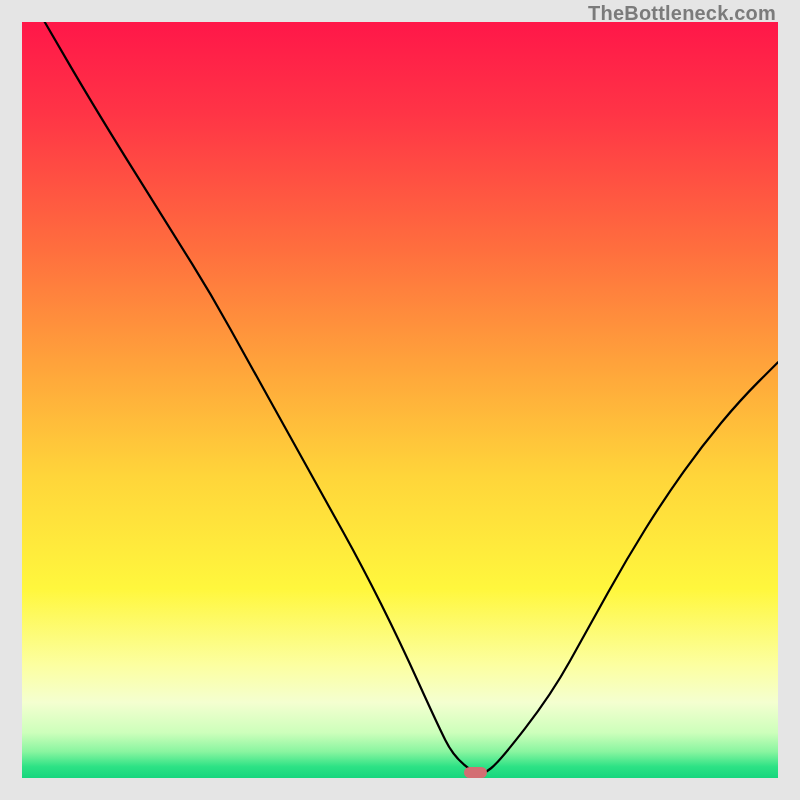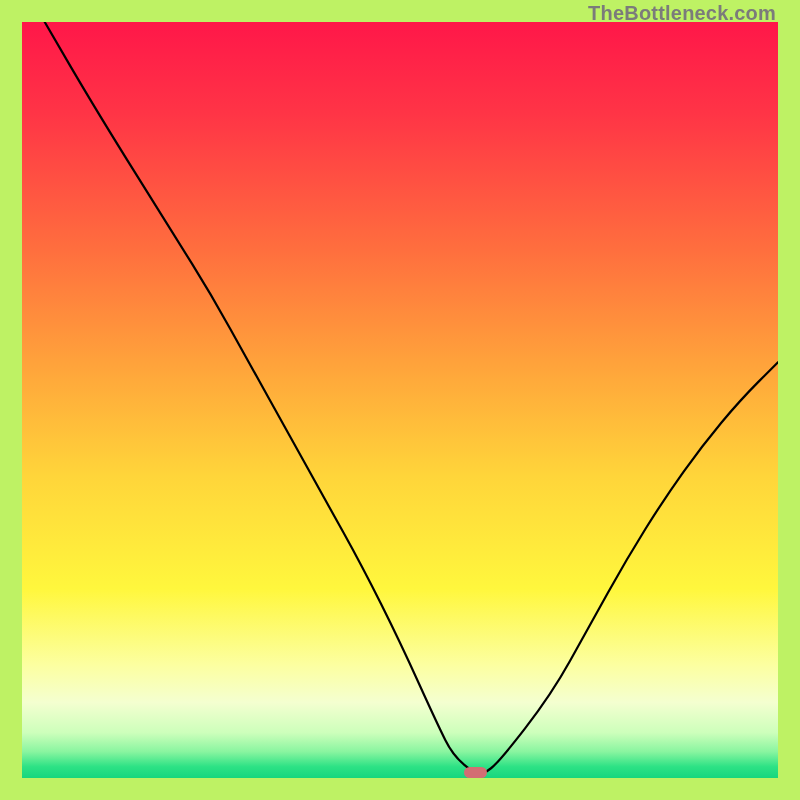--- a/index.html
+++ b/index.html
@@ -9,21 +9,21 @@
     height: 800px;
     background: #000;
     overflow: hidden;
   }
   .frame {
     position: absolute;
     left: 0;
     top: 0;
     width: 800px;
     height: 800px;
-    background: #bef264;
+    background: #e5e5e5;
   }
   .plot {
     position: absolute;
     left: 22px;
     top: 22px;
     width: 756px;
     height: 756px;
     overflow: hidden;
   }
   .gradient {

